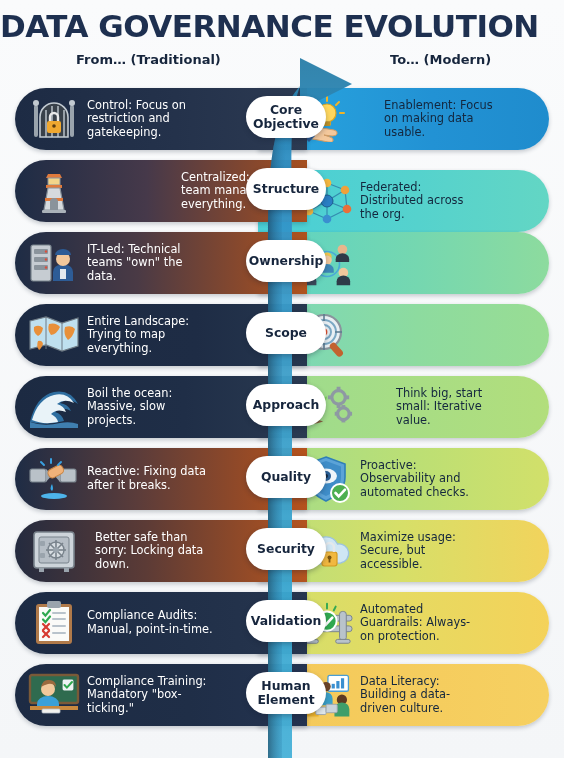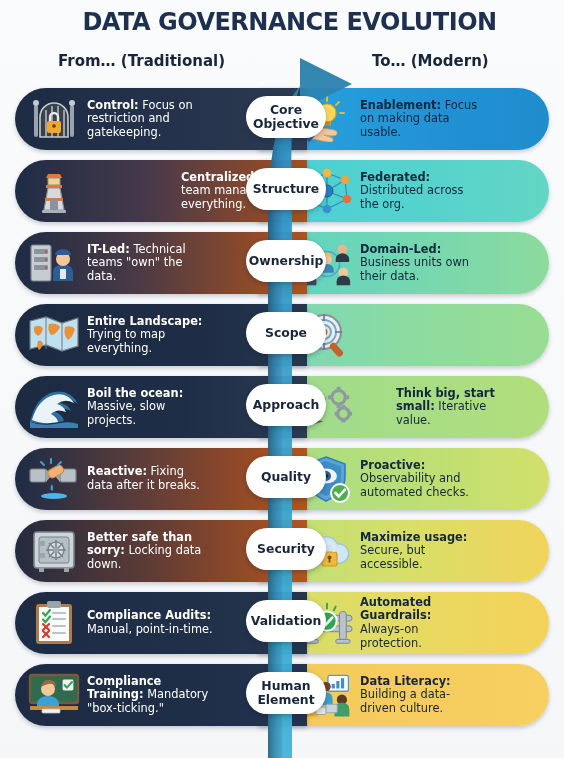--- a/index.html
+++ b/index.html
@@ -21,39 +21,38 @@
     width: 564px;
     height: 758px;
     background: linear-gradient(180deg,#fafbfc 0%, #f4f6f8 100%);
     overflow: hidden;
   }
 
   
   #title {
     position: absolute;
     top: 8px; left: 0; width: 564px;
-    text-align: center;
-    font-size: 24px;
+    font-size: 31px;
     font-weight: 700;
     letter-spacing: -0.5px;
     color: #1e3050;
     font-family: "DejaVu Sans", sans-serif;
-    padding-left: 15px;
   }
   #col-heads {
     position: absolute;
     top: 52px; left: 0; width: 564px;
     height: 26px;
   }
   .col-head {
     position: absolute;
-    font-size: 15px;
+    font-size: 13px;
     font-weight: 700;
     color: #17263d;
     font-family: "DejaVu Sans", sans-serif;
+    margin-left: 18px;
   }
   #head-from { left: 58px; top: 0; }
   #head-to   { left: 372px; top: 0; }
 
   
   #arrow-layer {
     position: absolute;
     left: 0; top: 0;
     width: 564px; height: 758px;
     pointer-events: none;
@@ -108,21 +107,21 @@
 
   .txt {
     font-size: 11.4px;
     line-height: 13.6px;
     font-family: "DejaVu Sans", sans-serif;
     padding-left: 6px;
     max-width: 132px;
   }
   .left-half .txt { color: #ffffff; }
   .right-half .txt { color: #14273e; max-width: 124px; }
-  .txt b { font-weight: 700; }
+  .txt b { font-weight: 400; }
 
   
   .badge {
     position: absolute;
     left: 246px;
     top: 8px;
     width: 80px;
     height: 42px;
     background: #ffffff;
     border-radius: 23px;
@@ -183,21 +182,21 @@
              C288,118 292,168 292,240
              L292,758 Z" fill="url(#arrGrad)" opacity="0.96"></path>
 
     <path d="M268,758 L268,240 C268,166 272,118 300,86 L300,110 C284,132 282,176 282,240 L282,758 Z" fill="url(#arrShade)"></path>
 
     <polygon points="298,52 356,86 298,120 298,100 278,100 278,72 298,72" fill="#2f93c9" opacity="0"></polygon>
   </svg>
 
   <div id="rows">
       <div class="row">
-        <div class="half right-half" style="background: linear-gradient(90deg, rgb(41, 166, 224) 0%, rgb(34, 146, 212) 60%, rgb(31, 140, 205) 100%);">
+        <div class="half right-half" style="background: linear-gradient(90deg, rgb(41, 166, 224) 0%, rgb(34, 146, 212) 60%, rgb(31, 140, 205) 100%); gap: 24px;">
           <div class="icon-box">
             <svg width="52" height="46" viewBox="0 0 52 46">
     <g stroke="#f0b429" stroke-width="2" stroke-linecap="round">
       <line x1="26" y1="1" x2="26" y2="5"></line>
                 <line x1="14" y1="6" x2="17" y2="9"></line>
       <line x1="38" y1="6" x2="35" y2="9"></line>
                 <line x1="9" y1="17" x2="13" y2="17"></line>
                 <line x1="43" y1="17" x2="39" y2="17"></line>
     </g>
     <circle cx="26" cy="17" r="9" fill="#ffd75e" stroke="#e0a61c" stroke-width="1.2"></circle>
@@ -229,21 +228,21 @@
     <rect x="17" y="24" width="14" height="12" rx="2" fill="#f0a830"></rect>
     <path d="M20 24 v-4 a4 4 0 0 1 8 0 v4" fill="none" stroke="#e9e9e9" stroke-width="2.4"></path>
     <circle cx="24" cy="29" r="1.8" fill="#5a3c10"></circle>
   </svg>
           </div>
           <div class="txt"><b>Control:</b><span> Focus on restriction and gatekeeping.</span></div>
         </div>
         <div class="badge">Core Objective</div>
       </div>
       <div class="row">
-        <div class="half right-half" style="background: linear-gradient(90deg, rgb(73, 207, 214) 0%, rgb(85, 210, 205) 55%, rgb(99, 214, 196) 100%);">
+        <div class="half right-half" style="background: linear-gradient(90deg, rgb(73, 207, 214) 0%, rgb(85, 210, 205) 55%, rgb(99, 214, 196) 100%); margin-top: 10px;">
           <div class="icon-box">
             <svg width="52" height="46" viewBox="0 0 52 46">
     <g stroke="#2f7fa8" stroke-width="1.2" opacity="0.85">
       <line x1="26" y1="23" x2="26" y2="5"></line>
                 <line x1="26" y1="23" x2="44" y2="12"></line>
       <line x1="26" y1="23" x2="46" y2="31"></line>
                 <line x1="26" y1="23" x2="26" y2="41"></line>
       <line x1="26" y1="23" x2="8" y2="33"></line>
                 <line x1="26" y1="23" x2="6" y2="14"></line>
       <line x1="26" y1="5" x2="44" y2="12"></line>
@@ -293,21 +292,20 @@
       <circle cx="10" cy="33" r="5" fill="#8a5a3c"></circle>
                 <path d="M3 46 v-4 a7 6 0 0 1 14 0 v4 z" fill="#3c4a5a"></path>
       <circle cx="45" cy="33" r="5" fill="#f0c79c"></circle>
                 <path d="M38 46 v-4 a7 6 0 0 1 14 0 v4 z" fill="#2e3a48"></path>
       <circle cx="28" cy="20" r="5" fill="#f0c79c"></circle>
                 <path d="M21 33 v-3 a7 6 0 0 1 14 0 v3 z" fill="#3d87b8"></path>
       <path d="M23 18 q0 -6 5 -6 q5 0 5 6 q-3 -3 -5 -3 q-3 0 -5 3z" fill="#f0c24c"></path>
     </g>
   </svg>
           </div>
-          <div class="txt"><b>Domain-Led:</b><span> Business units own their data.</span></div>
         </div>
         <div class="half left-half" style="background: linear-gradient(90deg, rgb(30, 44, 69) 0%, rgb(74, 58, 69) 42%, rgb(176, 82, 29) 100%);">
           <div class="icon-box">
             <svg width="50" height="44" viewBox="0 0 50 44">
     <rect x="2" y="4" width="20" height="36" rx="2" fill="#c6ccd2" stroke="#79838c" stroke-width="1.2"></rect>
     <g fill="#8b949c">
                 <rect x="5" y="8" width="14" height="5" rx="1"></rect>
                 <rect x="5" y="16" width="14" height="5" rx="1"></rect>
                 <rect x="5" y="24" width="14" height="5" rx="1"></rect>
               </g>
@@ -443,21 +441,21 @@
             <svg width="54" height="42" viewBox="0 0 54 42">
     <path d="M13 34 a9 9 0 0 1 0.6 -18 a13 13 0 0 1 24 -2 a9 9 0 0 1 3 19 z" fill="#cfe6f4" stroke="#9cc3dd" stroke-width="1.4"></path>
     <rect x="22" y="22" width="15" height="14" rx="2.4" fill="#f1b840" stroke="#d49a1f" stroke-width="1.2"></rect>
     <path d="M25 22 v-4.5 a4.5 4.5 0 0 1 9 0 V22" fill="none" stroke="#e4e8eb" stroke-width="2.6"></path>
     <circle cx="29.5" cy="27.5" r="2" fill="#7a5510"></circle>
     <rect x="28.6" y="28.5" width="1.8" height="4" fill="#7a5510"></rect>
   </svg>
           </div>
           <div class="txt"><b>Maximize usage:</b><span> Secure, but accessible.</span></div>
         </div>
-        <div class="half left-half" style="background: linear-gradient(90deg, rgb(36, 43, 63) 0%, rgb(92, 59, 54) 45%, rgb(180, 84, 31) 100%);">
+        <div class="half left-half" style="background: linear-gradient(90deg, rgb(36, 43, 63) 0%, rgb(92, 59, 54) 45%, rgb(180, 84, 31) 100%); gap: 8px;">
           <div class="icon-box">
             <svg width="46" height="44" viewBox="0 0 46 44">
     <rect x="3" y="3" width="40" height="36" rx="3" fill="#cdd4da" stroke="#79838c" stroke-width="1.6"></rect>
     <rect x="8" y="8" width="30" height="26" rx="2" fill="#b6bec6" stroke="#79838c" stroke-width="1"></rect>
     <circle cx="25" cy="21" r="8" fill="#d7dde2" stroke="#79838c" stroke-width="1.4"></circle>
     <g stroke="#79838c" stroke-width="1.6">
                 <line x1="25" y1="11" x2="25" y2="31"></line>
                 <line x1="15" y1="21" x2="35" y2="21"></line>
                 <line x1="18" y1="14" x2="32" y2="28"></line>
                 <line x1="32" y1="14" x2="18" y2="28"></line>

